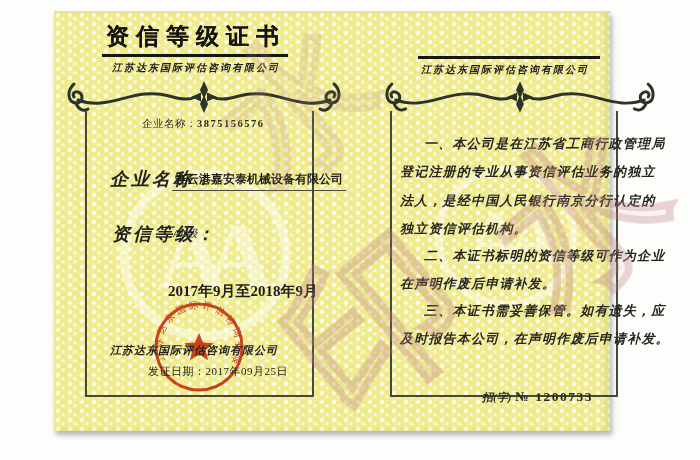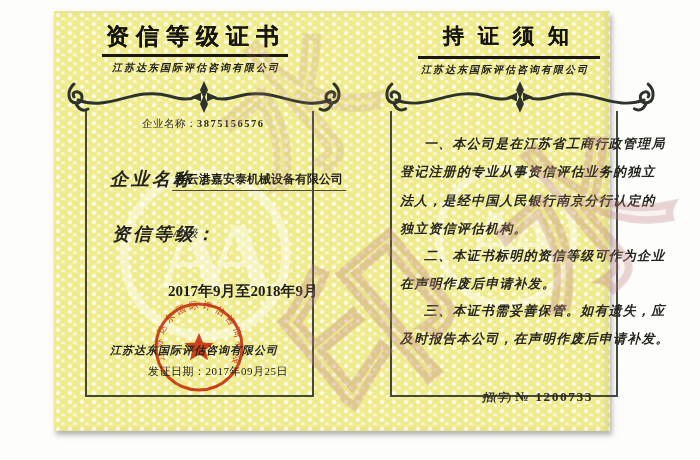--- a/index.html
+++ b/index.html
@@ -157,21 +157,20 @@
       <defs>
         <path id="stamparc" d="M15,63 A37,37 0 1 1 81,63" fill="none"></path>
       </defs>
       <circle cx="48" cy="48" r="43" fill="none" stroke="#d23715" stroke-width="3"></circle>
       <path d="M48,34 L52.1,43.6 62.6,44.3 54.6,51.1 57.1,61.3 48,55.6 38.9,61.3 41.4,51.1 33.4,44.3 43.9,43.6 Z" fill="#d23715"></path>
       <text font-size="9.5" fill="#c9331a" letter-spacing="3.2">
         <textPath href="#stamparc" startOffset="2">江苏达东国际评估咨询有限公司</textPath>
       </text>
     </svg>
 
-    <div class="abs page-title rp-title z2">持证须知</div>
     <div class="abs title-rule rp-rule"></div>
     <div class="abs org-line rp-org z2">江苏达东国际评估咨询有限公司</div>
 
     <svg class="abs ribbon rp-ribbon" viewBox="0 0 280 42">
       <g fill="none" stroke="#2c332a" stroke-width="3" stroke-linecap="round">
         <path d="M10,8 C3,14 3,26 12,27 C19,27 20,18 14,16 C10,15 8,18 10,21"></path>
         <path d="M12,27 C14,33 19,36 24,33"></path>
         <path d="M14,24 C45,36 70,10 105,20 C118,24 126,24 131,21"></path>
         <path d="M149,21 C154,24 162,24 175,20 C210,10 235,36 266,24"></path>
         <path d="M270,8 C277,14 277,26 268,27 C261,27 260,18 266,16 C270,15 272,18 270,21"></path>

